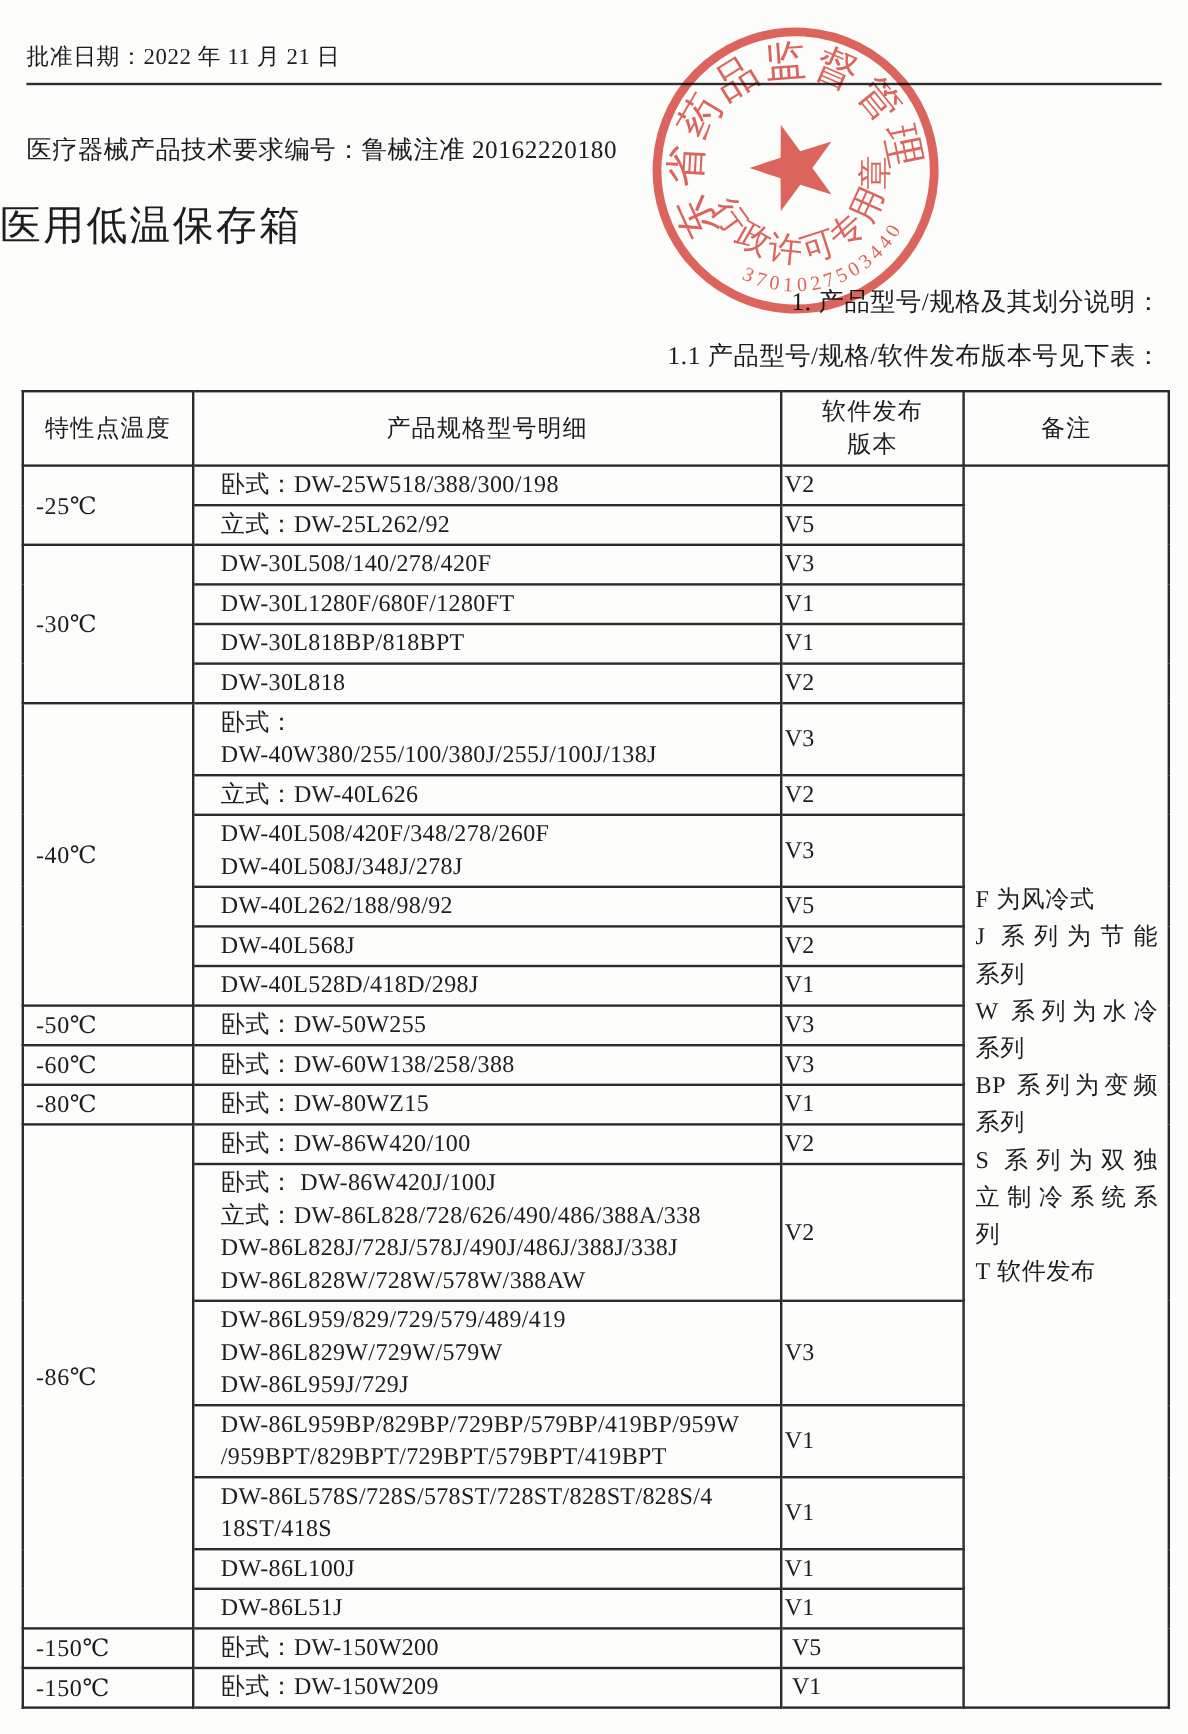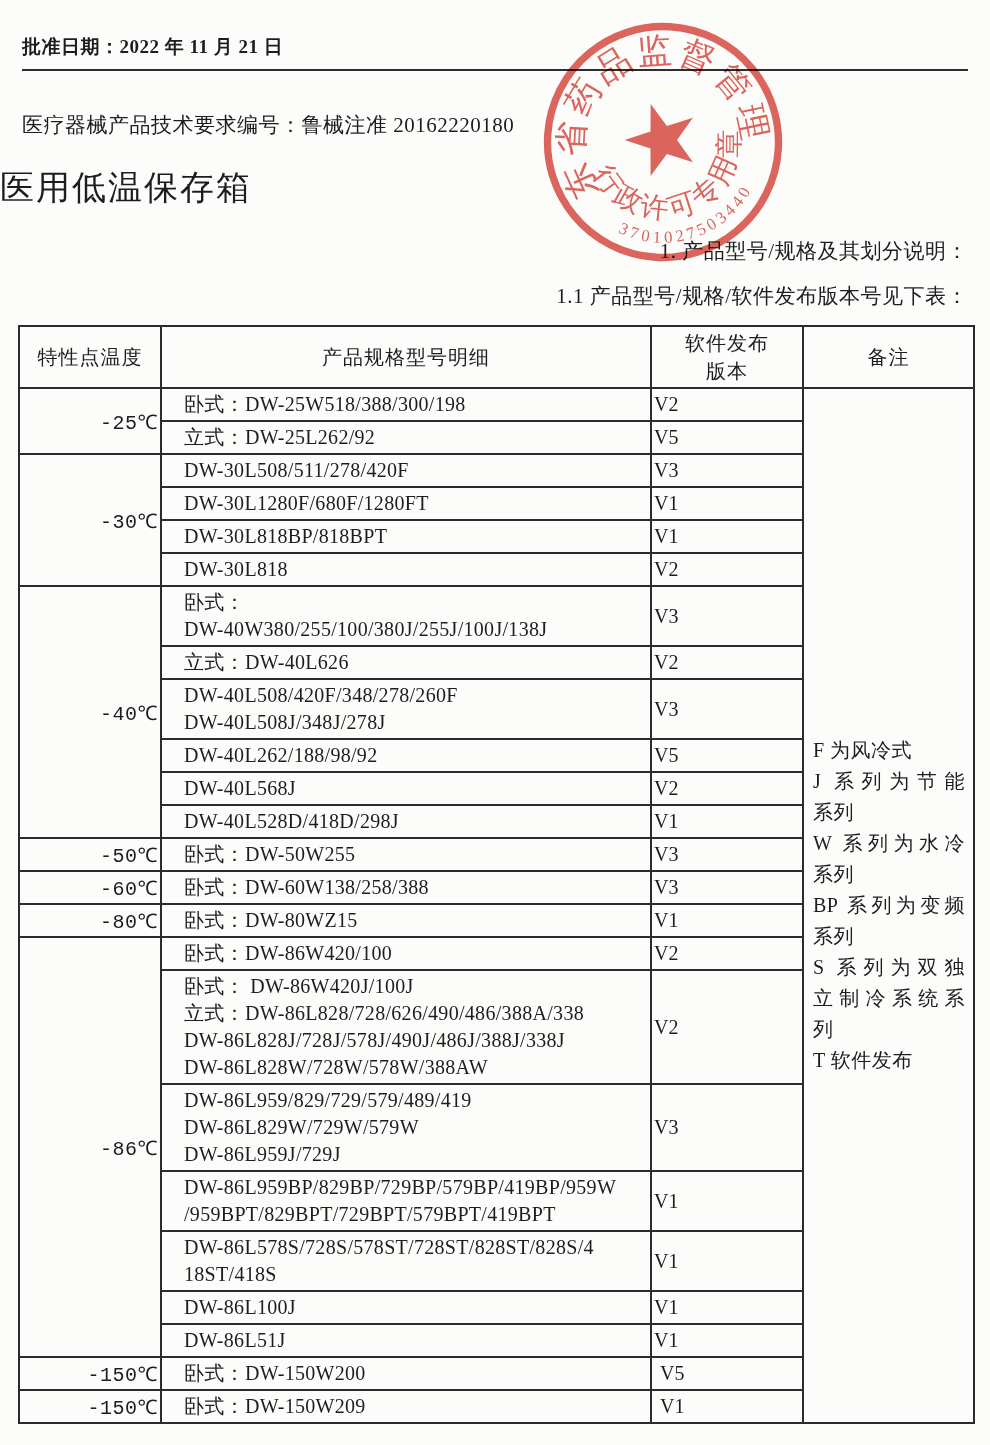--- a/index.html
+++ b/index.html
@@ -8,21 +8,20 @@
     background:#fcfcfb;
     font-family:"Liberation Serif","DejaVu Serif",serif;
     color:#1d1d1d;
     position:relative;
     overflow:hidden;
   }
   .approval{
     margin:34px 22px 0 22px;
     font-size:19px;
     letter-spacing:0.5px;
-    font-weight:bold;
   }
   .rule{
     margin:9px 22px 0 22px;
     border:none;
     border-top:2px solid #2e2e2e;
     height:0;
   }
   .doc-number{
     margin:40px 22px 0 22px;
     font-size:21px;
@@ -56,24 +55,23 @@
   }
   th.hdr{
     height:60px;
     text-align:center;
     line-height:28px;
     letter-spacing:1px;
     padding:0;
   }
   td.temp-cell{
     vertical-align:middle;
-    text-align:right;
+    text-align:left;
     padding:2px 2px 2px 10px;
     letter-spacing:0.5px;
-    font-family:Liberation Mono, monospace;
   }
   td.model-cell{
     padding:2px 6px 2px 22px;
     vertical-align:middle;
   }
   .model-line{
     line-height:27px;
     white-space:nowrap;
     overflow:hidden;
     letter-spacing:0.3px;
@@ -165,21 +163,21 @@
       </tr>
       <tr>
         <td class="model-cell">
           <div class="model-line">立式：DW-25L262/92</div>
         </td>
         <td class="version-cell">V5</td>
       </tr>
       <tr>
         <td class="temp-cell" rowspan="4">-30℃</td>
         <td class="model-cell">
-          <div class="model-line">DW-30L508/511/278/420F</div>
+          <div class="model-line">DW-30L508/140/278/420F</div>
         </td>
         <td class="version-cell">V3</td>
       </tr>
       <tr>
         <td class="model-cell">
           <div class="model-line">DW-30L1280F/680F/1280FT</div>
         </td>
         <td class="version-cell">V1</td>
       </tr>
       <tr>

